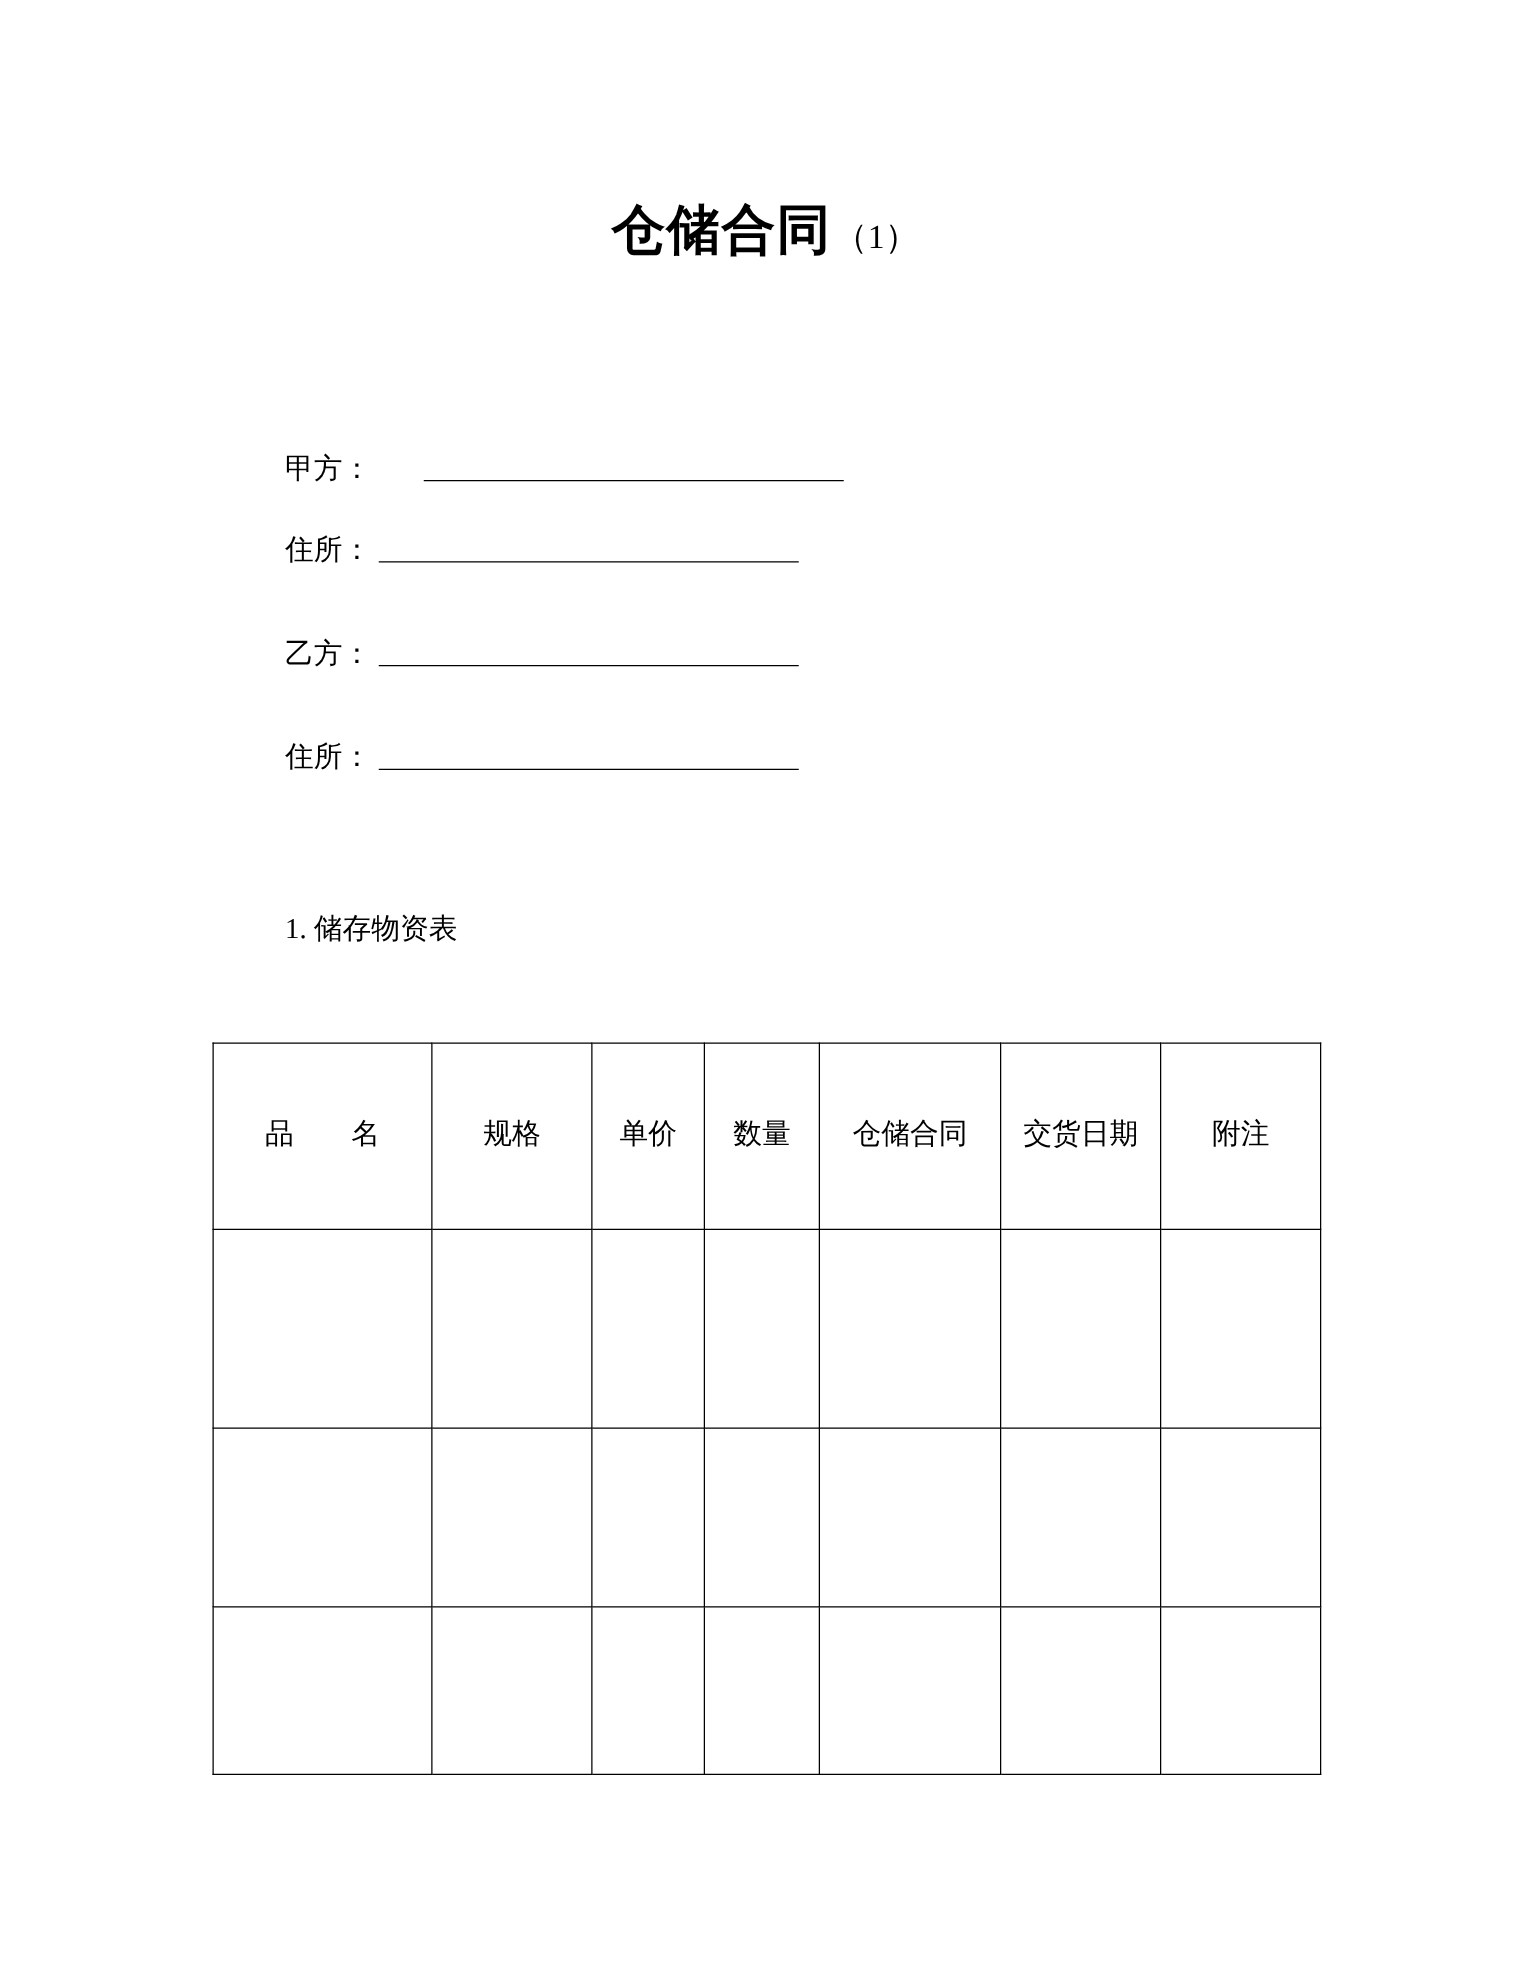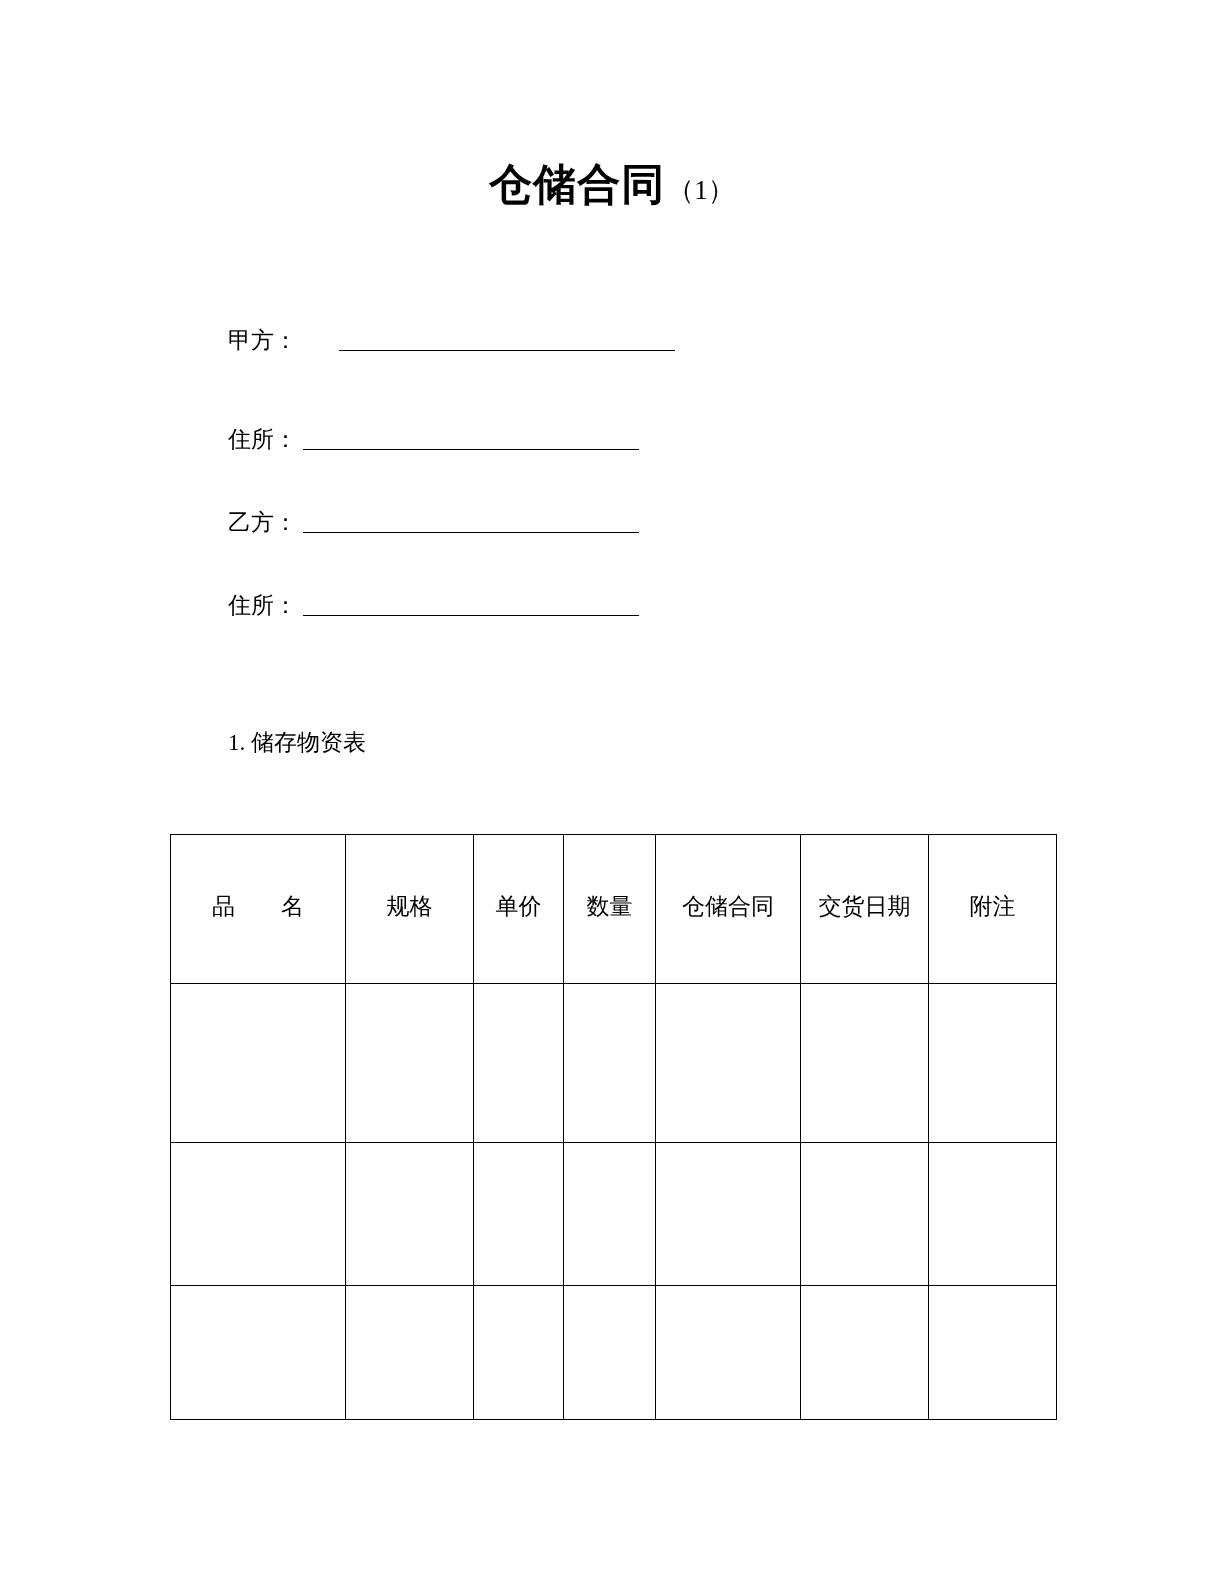--- a/index.html
+++ b/index.html
@@ -64,21 +64,21 @@
   }
   .field-rule {
     display: inline-block;
     width: 336px;
     border-bottom: 1.6px solid #000;
     margin-left: 6px;
     margin-bottom: 5px;
     height: 0;
   }
 
-  #field-jiafang  { top: 324px; gap: 36px; }
+  #field-jiafang  { top: 358px; gap: 36px; }
   #field-zhusuo1  { top: 423px; }
   #field-yifang   { top: 506px; }
   #field-zhusuo2  { top: 589px; }
 
   
   .para {
     position: absolute;
     left: 228px;
     font-size: 23px;
     line-height: 30px;

